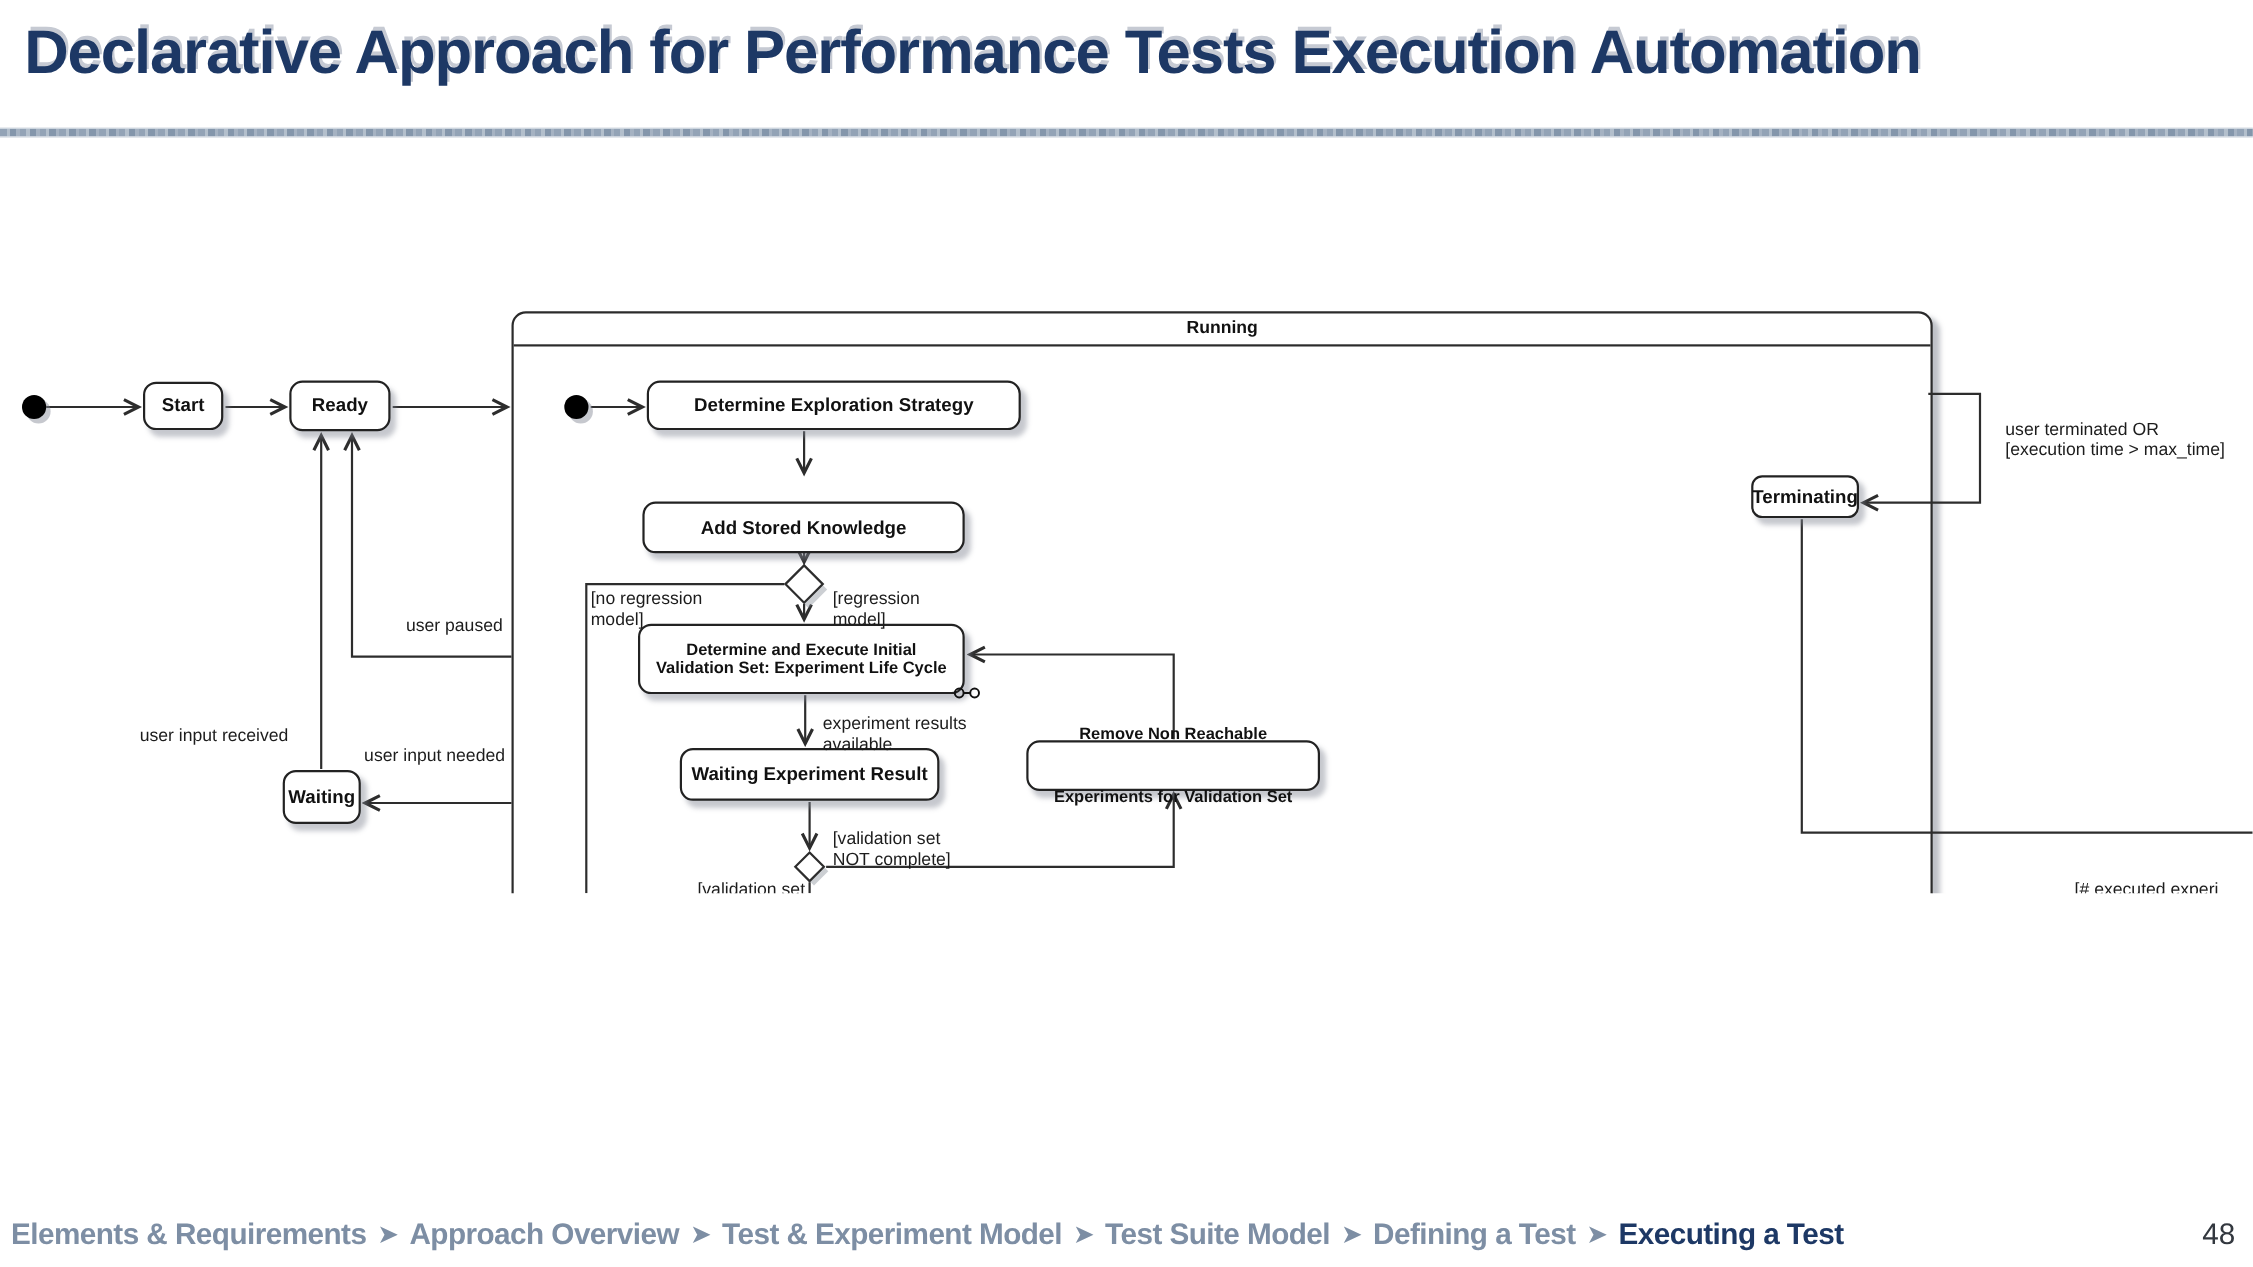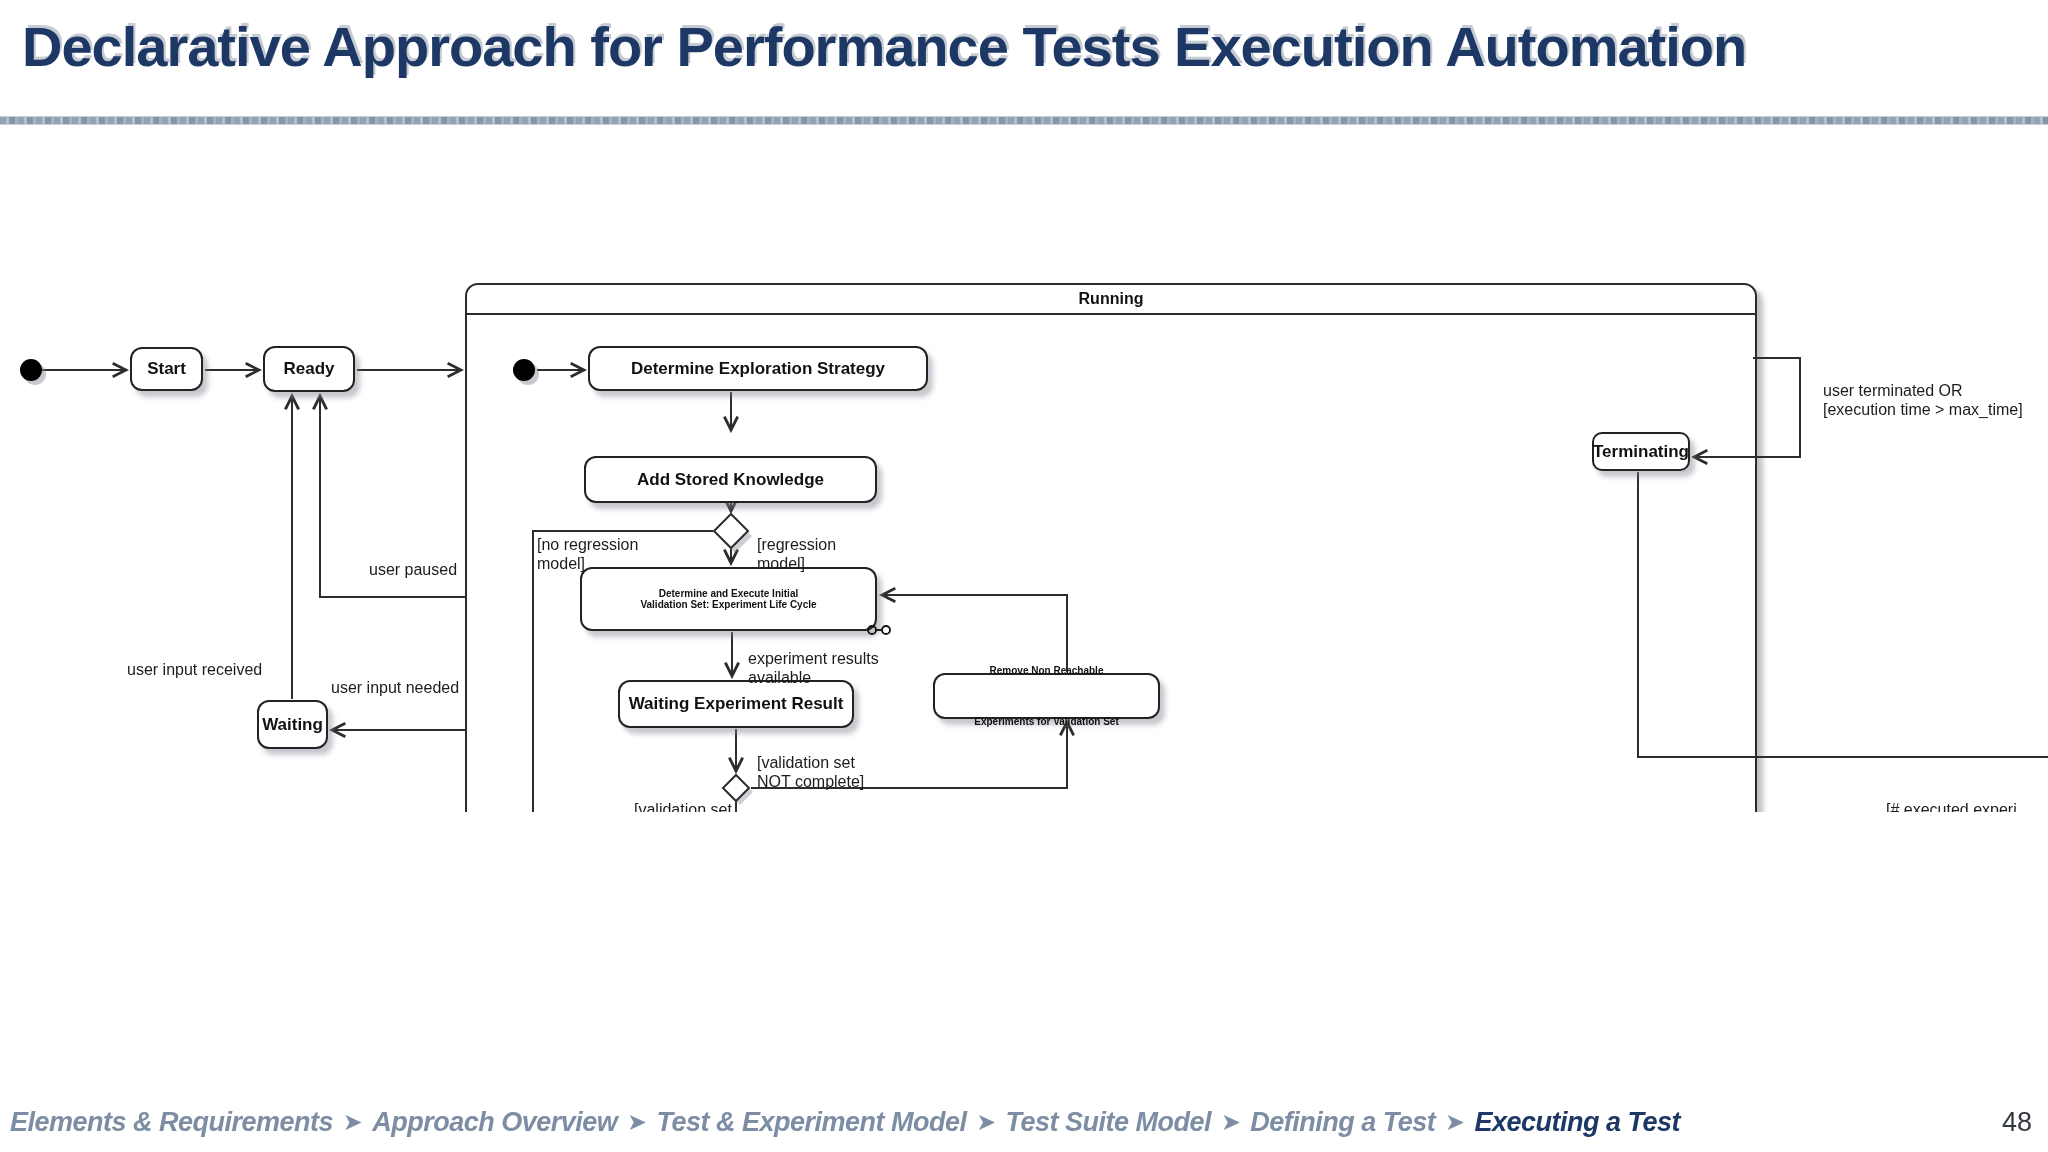--- a/index.html
+++ b/index.html
@@ -32,43 +32,43 @@
     display:flex;align-items:center;justify-content:center;
     font-size:16px;font-weight:bold;color:#111;
   }
   
   .node{
     position:absolute;background:#fff;border:2px solid #222;border-radius:12px;
     display:flex;flex-direction:column;align-items:center;justify-content:center;
     text-align:center;font-weight:bold;color:#111;font-size:17px;line-height:1.15;
     box-shadow:5px 6px 5px rgba(128,134,146,.45);box-sizing:border-box;
   }
-  .node.small-text{font-size:10px;}
+  .node.small-text{font-size:15px;}
   .n-start{left:130px;top:347px;width:73px;height:44px;}
   .n-ready{left:263px;top:346px;width:92px;height:46px;}
   .n-des{left:588px;top:346px;width:340px;height:45px;}
   .n-ask{left:584px;top:456px;width:293px;height:47px;}
   .n-dev{left:580px;top:567px;width:297px;height:64px;}
   .n-handle{left:618px;top:680px;width:236px;height:48px;}
-  .n-remove{left:933px;top:673px;width:227px;height:46px;gap:39px;}
+  .n-remove{left:933px;top:673px;width:267px;height:46px;gap:39px;}
   .n-waiting{left:257px;top:700px;width:71px;height:49px;}
   .n-terminating{left:1592px;top:432px;width:98px;height:39px;border-radius:10px;}
   .composite-icon{position:absolute;right:9px;bottom:5px;line-height:0;}
   
   .elabel{
     position:absolute;font-size:16px;font-weight:normal;color:#1c1c1c;line-height:1.2;
     white-space:nowrap;
   }
   
   .breadcrumb{
     position:absolute;left:10px;right:16px;bottom:8px;height:44px;
     display:flex;align-items:center;gap:11px;
     font-weight:bold;font-size:27px;letter-spacing:-.5px;color:#7d8ea4;white-space:nowrap;
   }
-  .bc-item{color:#7d8ea4;cursor:pointer;font-style:italic;}
+  .bc-item{color:#7d8ea4;cursor:pointer;}
   .bc-item.active{color:#1d3865;}
   .bc-sep{font-size:21px;color:#7d8ea4;}
   .page-number{margin-left:auto;font-weight:400;font-size:27px;letter-spacing:0;color:#33383f;}
 </style>
 </head>
 <body>
 
 <h1 class="slide-title">Declarative Approach for Performance Tests Execution Automation</h1>
 <div class="title-divider"></div>
 

